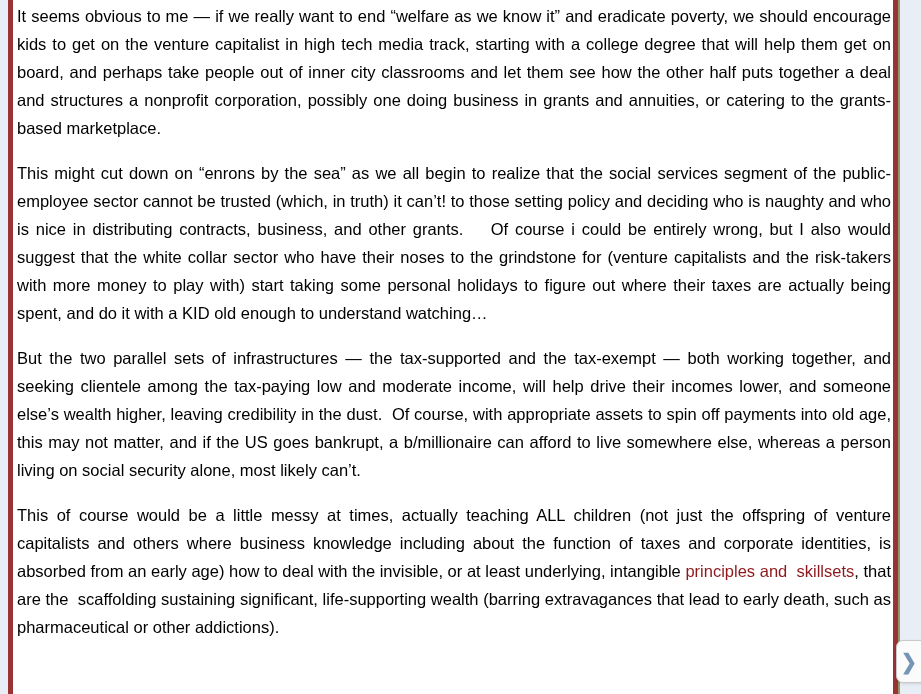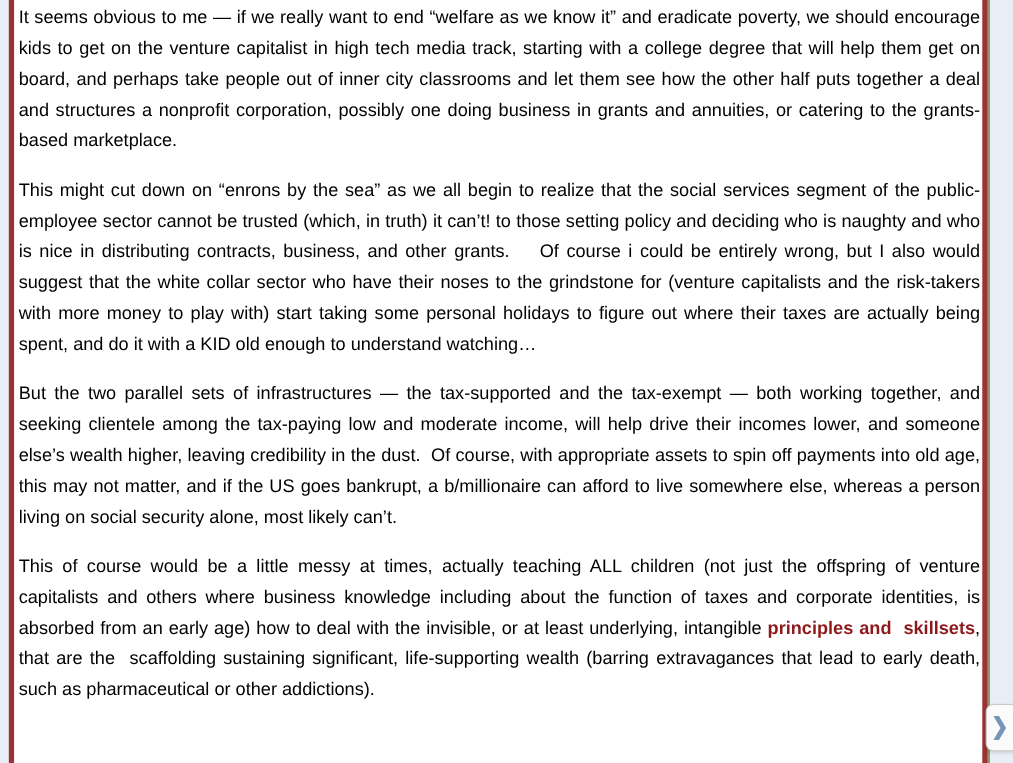--- a/index.html
+++ b/index.html
@@ -46,21 +46,21 @@
     margin: 17px 0;
   }
   .content p:first-child {
     margin-top: 0;
   }
   .para-bold {
     font-weight: normal;
   }
   .emphasis-red {
     color: #8e191c;
-    font-weight: bold;
+    font-weight: normal;
   }
   .expand-tab {
     position: absolute;
     right: -4px;
     top: 640px;
     width: 29px;
     height: 43px;
     background: #fbfbfb;
     border: 1px solid #c9c9c9;
     border-radius: 7px 0 0 7px;

